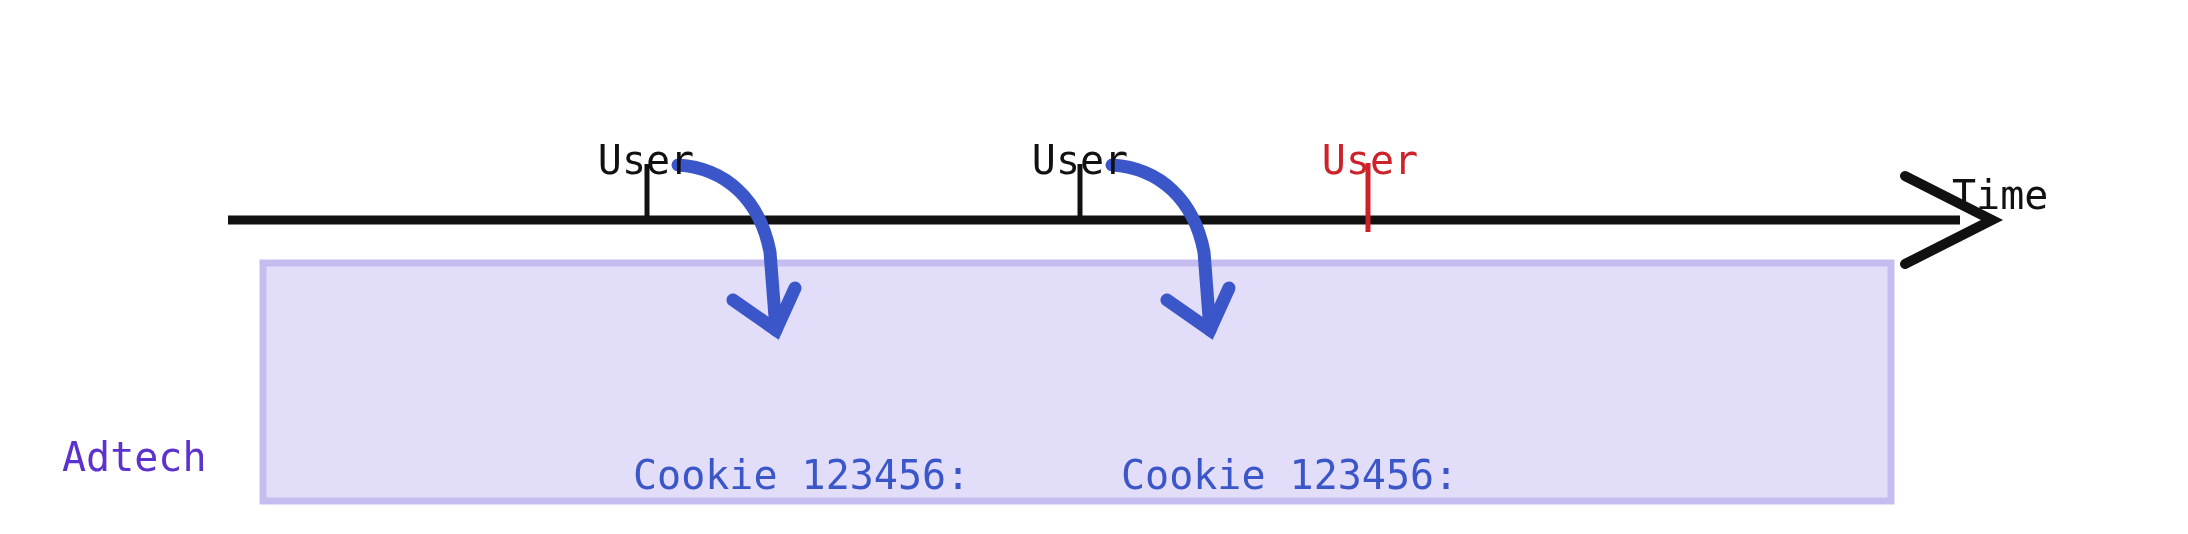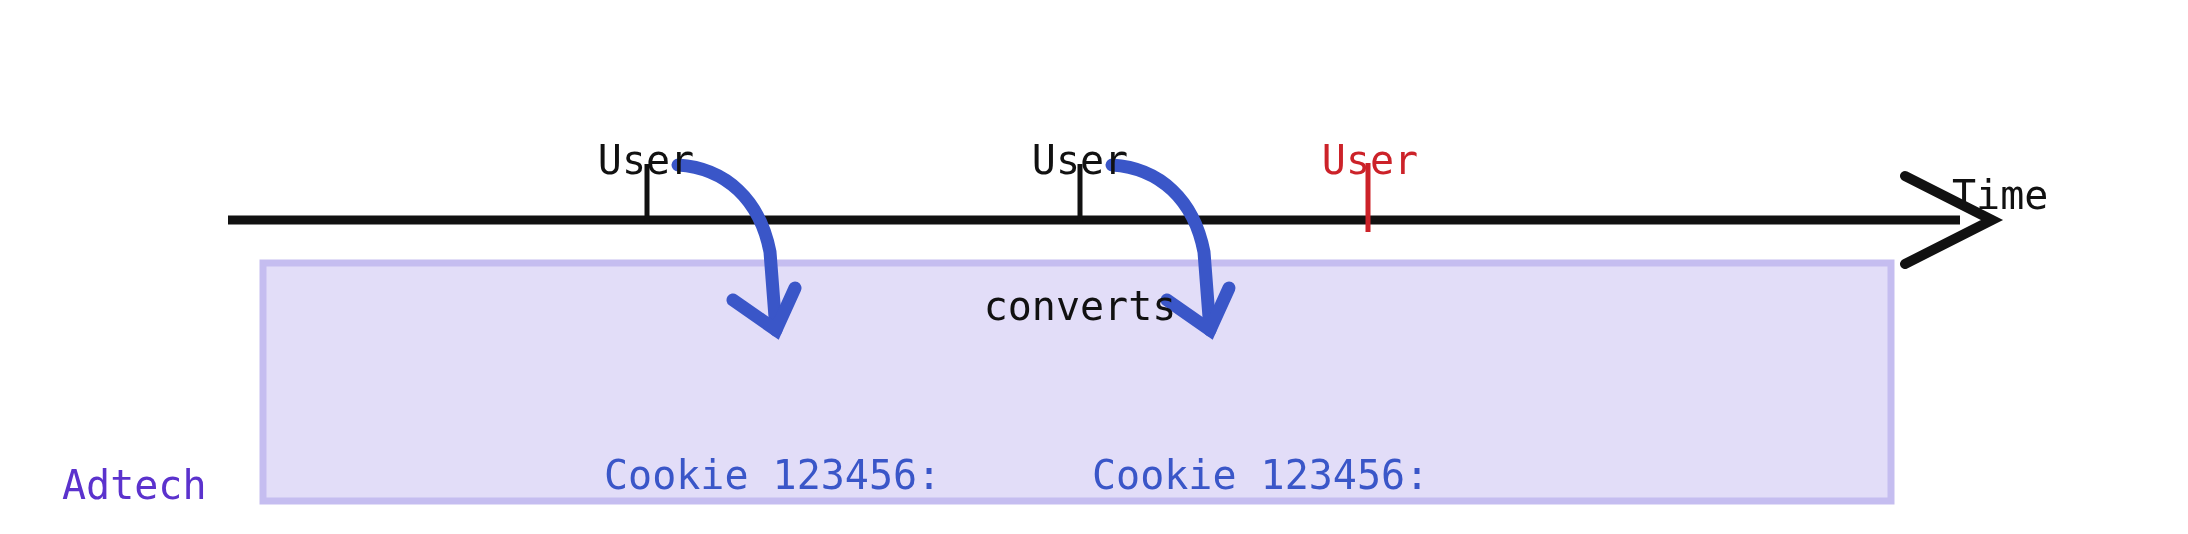--- a/index.html
+++ b/index.html
@@ -72,31 +72,31 @@
     position: absolute;
     left: 62px;
     top: 330px;
     width: 210px;
     font-family: "DejaVu Sans Mono", "Liberation Mono", monospace;
     font-size: 40px;
     line-height: 1.28;
     color: #5b32cd;
     white-space: pre;
   }
-  #server-label .ln { display: block; margin-top: 28px; }
+  #server-label .ln { display: block; }
 
   .log-entry {
     position: absolute;
     font-family: "DejaVu Sans Mono", "Liberation Mono", monospace;
     font-size: 40px;
     line-height: 1.28;
     color: #3a56c8;
     white-space: pre;
   }
-  .log-entry .ln { display: block; }
+  .log-entry .ln { display: block; margin-left: 29px; }
   #log-click   { left: 604px;  top: 348px; }
   #log-convert { left: 1092px; top: 348px; }
 </style>
 </head>
 <body>
 
 <div id="diagram-root">
 
   <svg id="diagram-svg" viewBox="0 0 2188 534">
 
@@ -122,21 +122,20 @@
       <polyline points="1167,300 1210,330 1229,288" fill="none" stroke="#3a56c8" stroke-width="13" stroke-linecap="round" stroke-linejoin="miter"></polyline>
     </g>
   </svg>
 
   <div class="evt-label evt-black" id="label-click">
     <span class="ln">User</span>
   </div>
 
   <div class="evt-label evt-black" id="label-convert">
     <span class="ln">User</span>
-    <span class="ln">converts</span>
   </div>
 
   <div class="evt-label evt-red" id="label-clear">
     <span class="ln">User</span>
   </div>
 
   <div id="time-label">Time</div>
 
   <div id="server-label">
     <span class="ln">Adtech</span>

